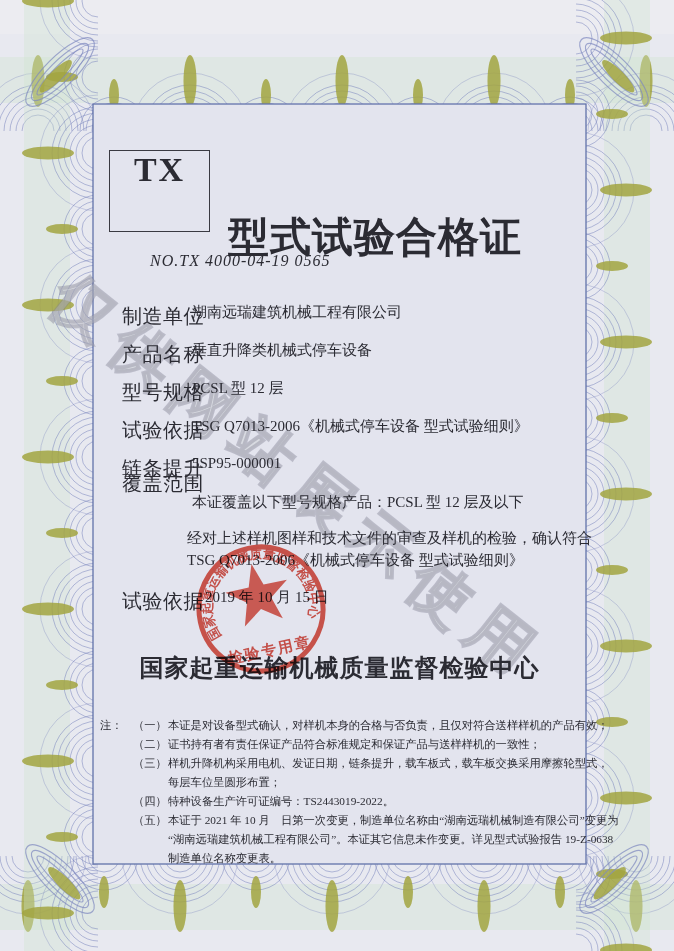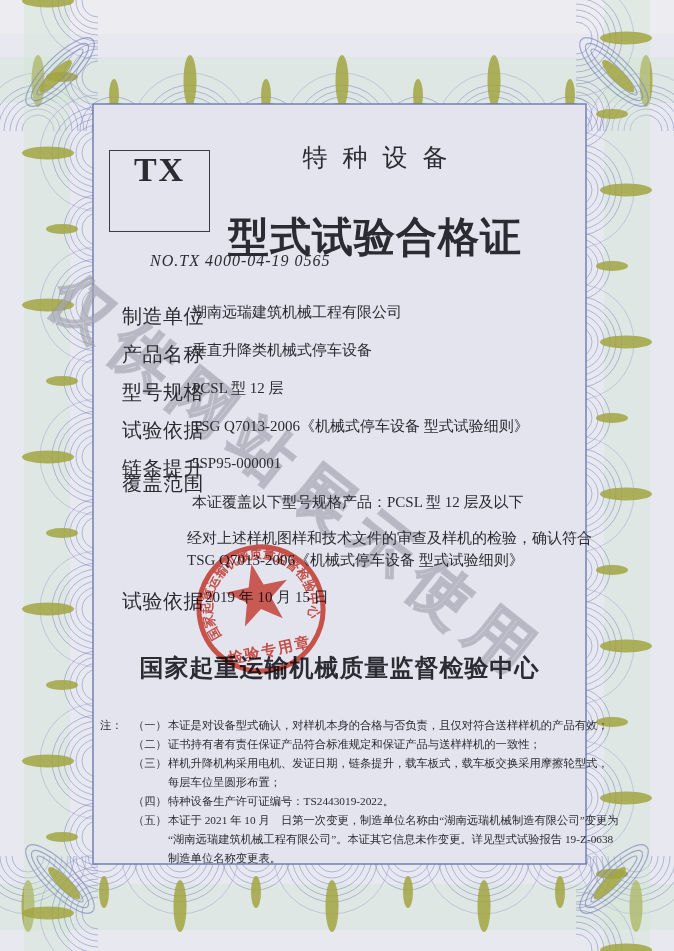--- a/index.html
+++ b/index.html
@@ -138,21 +138,20 @@
 
     <rect class="frame" x="93" y="104" width="493" height="760"></rect>
   </svg>
 
   <div class="watermark">仅供网站展示使用</div>
 
   <div class="abs tx-box">
     <span>TX</span>
   </div>
 
-  <div class="abs supertitle">特种设备</div>
   <div class="abs title">型式试验合格证</div>
   <div class="abs cert-no">NO.TX 4000-04-19 0565</div>
 
   <div class="abs field-label" style="top:303px">制造单位</div>
   <div class="abs field-value" style="top:303px">湖南远瑞建筑机械工程有限公司</div>
 
   <div class="abs field-label" style="top:341px">产品名称</div>
   <div class="abs field-value" style="top:341px">垂直升降类机械式停车设备</div>
 
   <div class="abs field-label" style="top:379px">型号规格</div>

